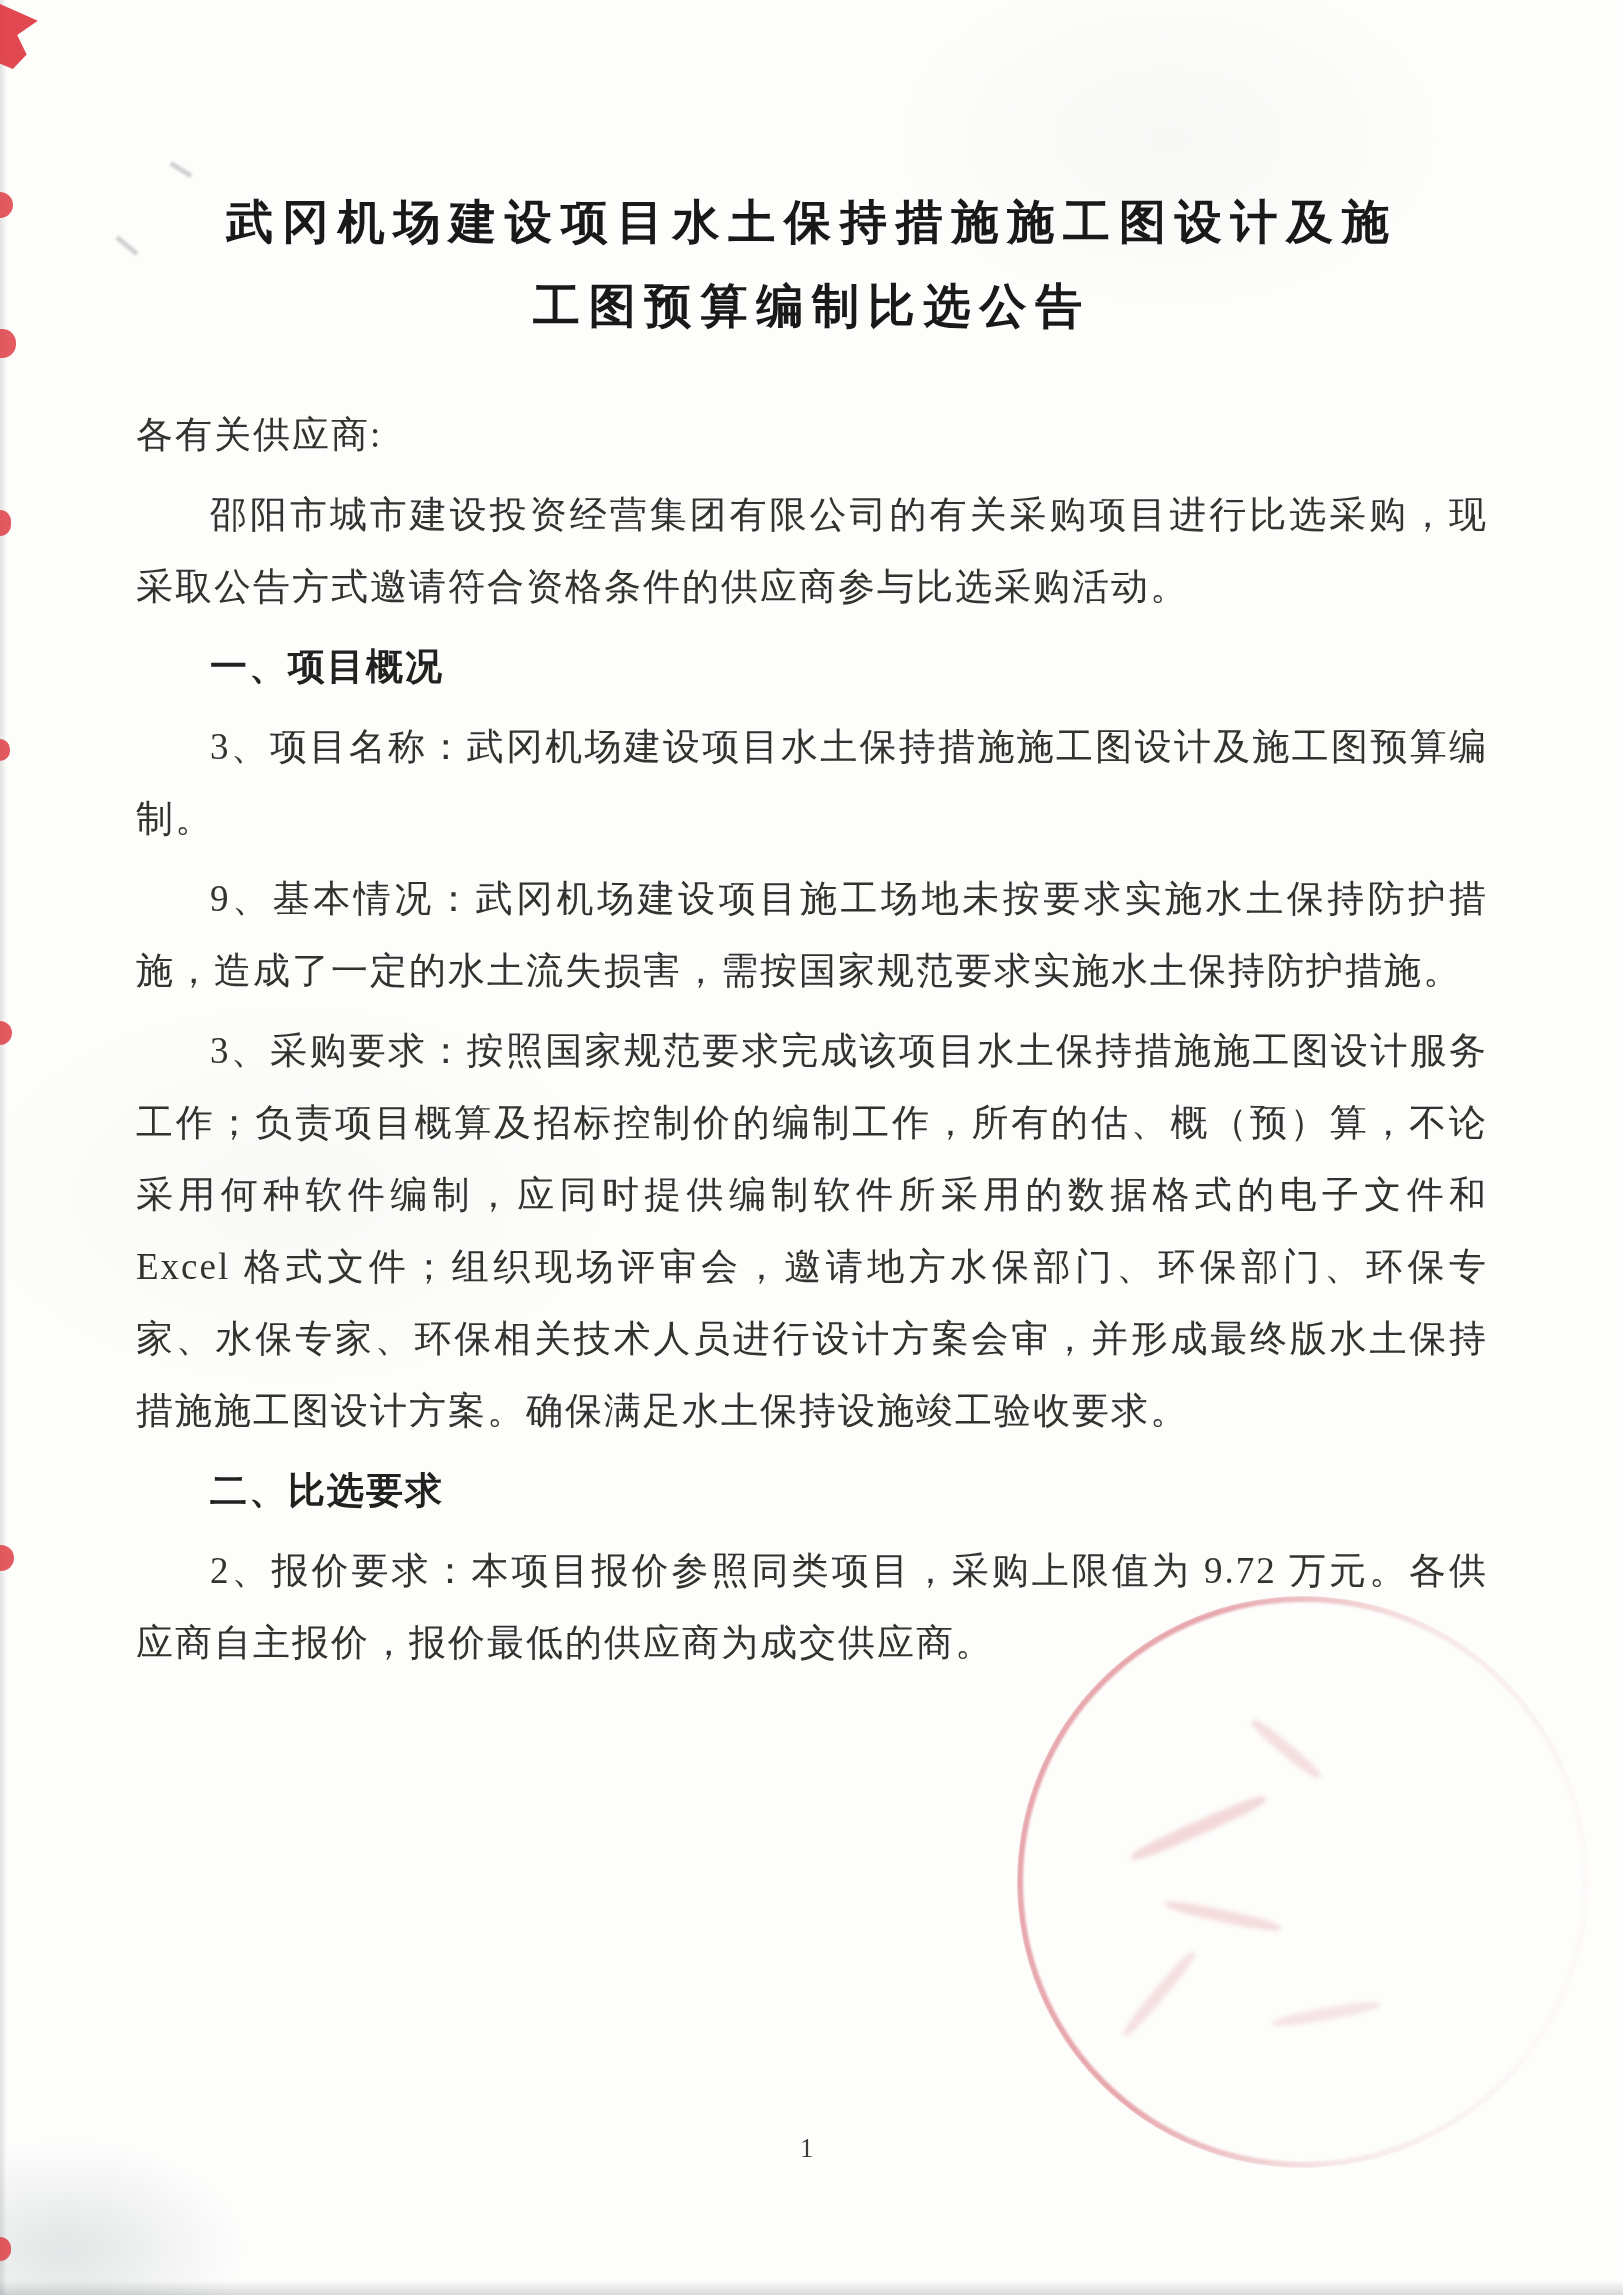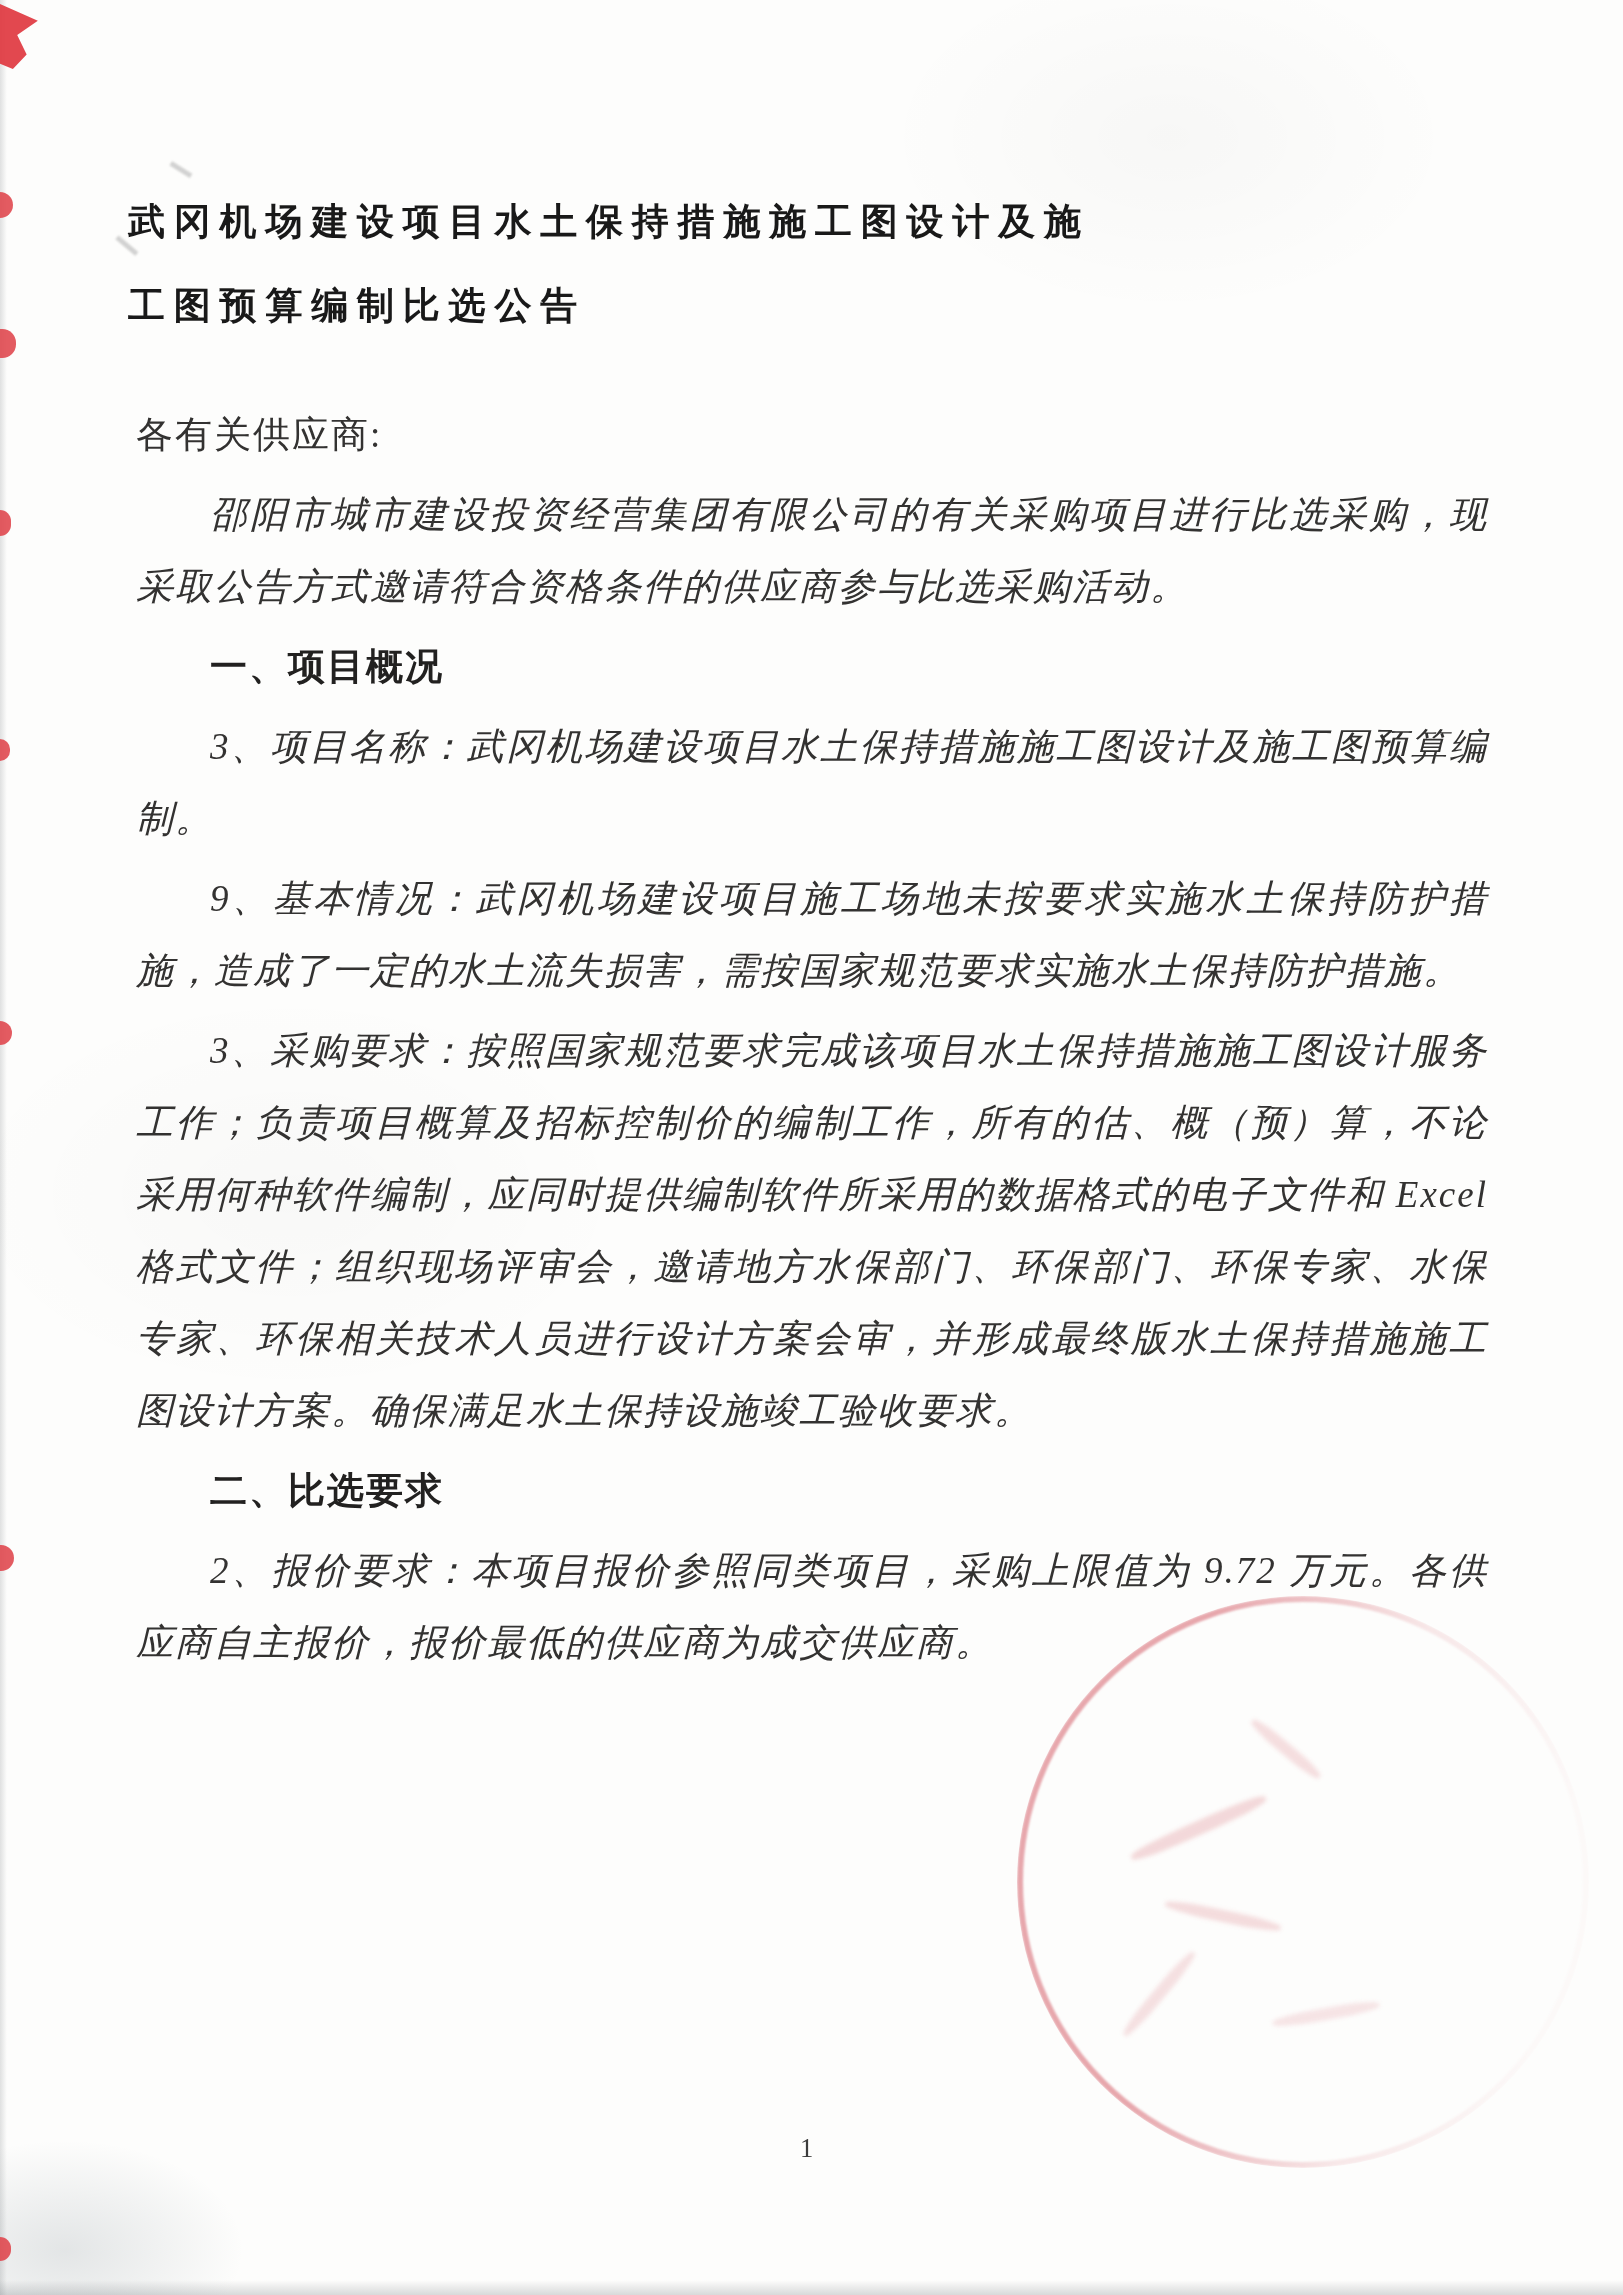--- a/index.html
+++ b/index.html
@@ -26,40 +26,40 @@
   }
 
   .doc {
     position: absolute;
     left: 128px;
     top: 0;
     width: 1368px;
   }
   .title {
     margin: 180px 0 0 0;
-    font-size: 37px;
+    font-size: 47px;
     line-height: 84px;
     letter-spacing: 8.8px;
     font-weight: 700;
-    text-align: left;
+    text-align: center;
     color: #191919;
   }
   .bodytext {
     margin-top: 51px;
     font-size: 37px;
     line-height: 72px;
     letter-spacing: 2px;
     text-align: justify;
     color: #333231;
   }
   .bodytext p, .bodytext h2 {
     margin: 8px;
     padding: 0;
   }
-  .indent { text-indent: 2em; font-style: italic; }
+  .indent { text-indent: 2em; }
   .heading {
     font-size: 37px;
     font-weight: 700;
     text-indent: 2em;
     color: #222120;
   }
 
   .page-number {
     position: absolute;
     left: 800px;

